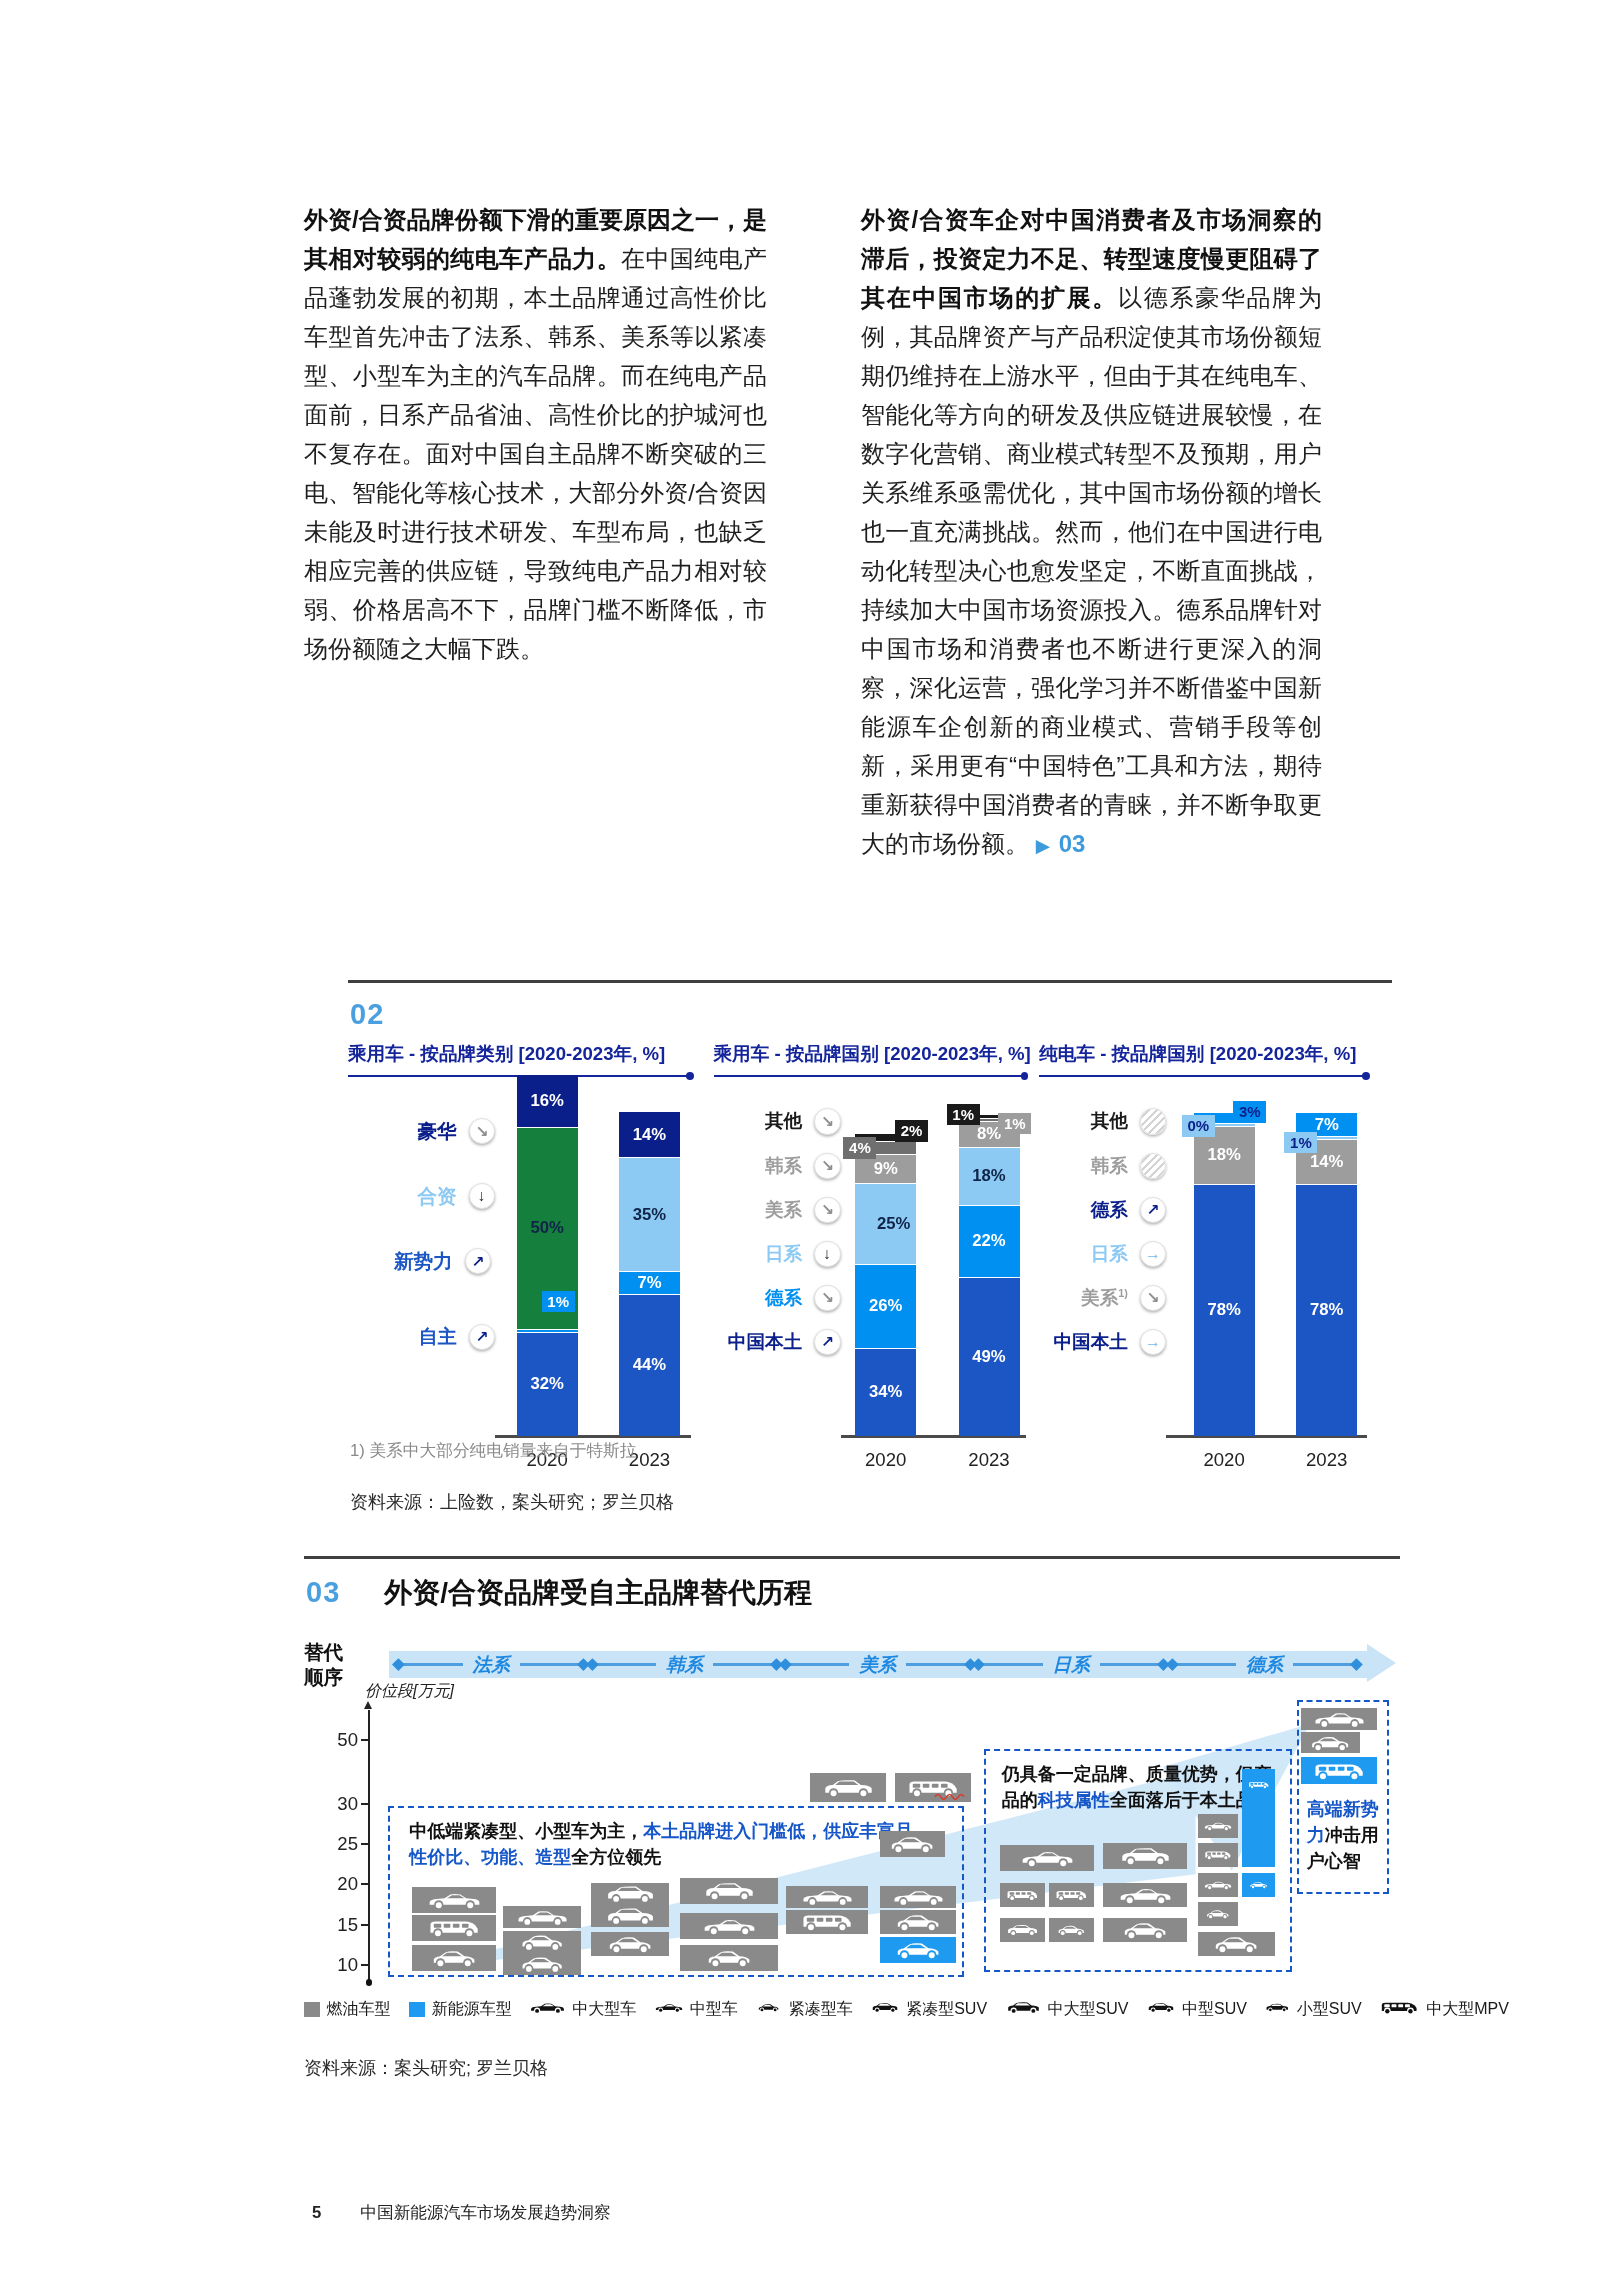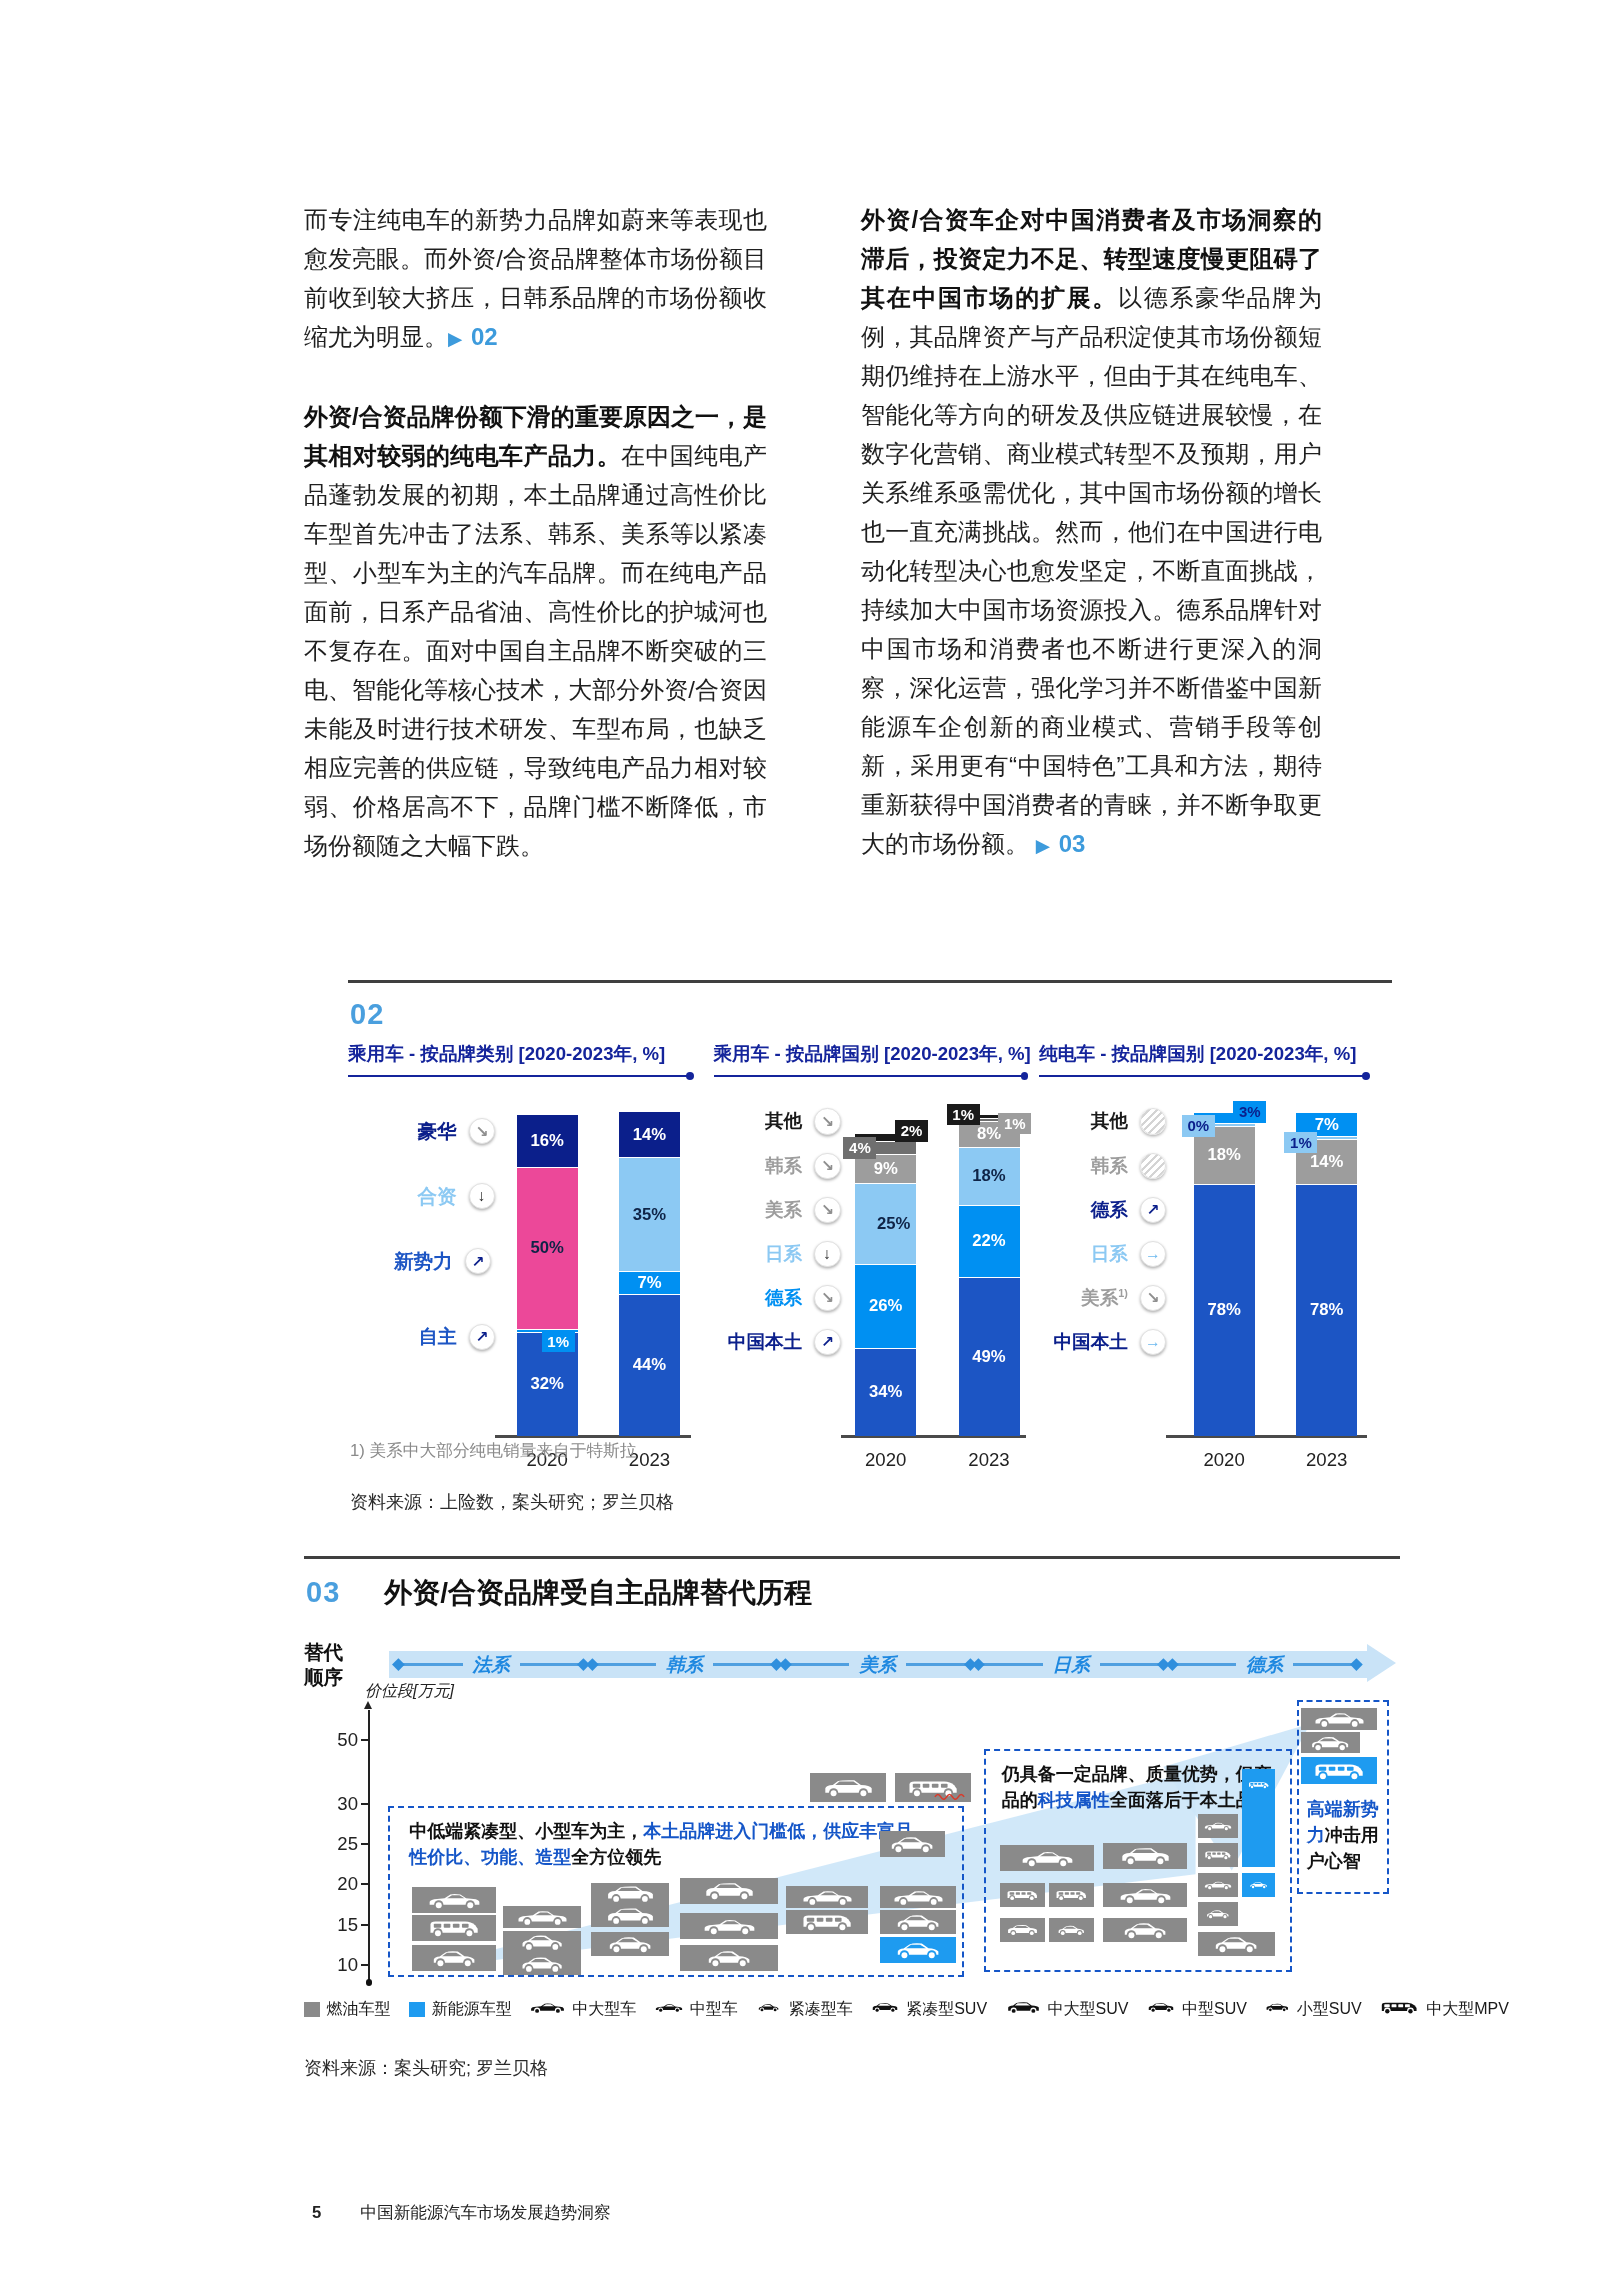--- a/index.html
+++ b/index.html
@@ -80,21 +80,20 @@
   
   .footer{position:absolute;left:312px;top:2201px;display:flex;align-items:baseline;font-size:16.7px;color:#222;}
   .footer .pn{font-weight:700;margin-right:39px;}
 </style>
 </head>
 <body>
 
 <div class="page">
 
   <div class="col col-left">
-    <p class="para"><span>而专注纯电车的新势力品牌如蔚来等表现也愈发亮眼。而外资/合资品牌整体市场份额目前收到较大挤压，日韩系品牌的市场份额收缩尤为明显。</span><span class="ref"><span class="tri">▶</span> <span>02</span></span></p>
     <p class="para"><span class="bold">外资/合资品牌份额下滑的重要原因之一，是其相对较弱的纯电车产品力。</span><span>在中国纯电产品蓬勃发展的初期，本土品牌通过高性价比车型首先冲击了法系、韩系、美系等以紧凑型、小型车为主的汽车品牌。而在纯电产品面前，日系产品省油、高性价比的护城河也不复存在。面对中国自主品牌不断突破的三电、智能化等核心技术，大部分外资/合资因未能及时进行技术研发、车型布局，也缺乏相应完善的供应链，导致纯电产品力相对较弱、价格居高不下，品牌门槛不断降低，市场份额随之大幅下跌。</span></p>
   </div>
   <div class="col col-right">
     <p class="para"><span class="bold">外资/合资车企对中国消费者及市场洞察的滞后，投资定力不足、转型速度慢更阻碍了其在中国市场的扩展。</span><span>以德系豪华品牌为例，其品牌资产与产品积淀使其市场份额短期仍维持在上游水平，但由于其在纯电车、智能化等方向的研发及供应链进展较慢，在数字化营销、商业模式转型不及预期，用户关系维系亟需优化，其中国市场份额的增长也一直充满挑战。然而，他们在中国进行电动化转型决心也愈发坚定，不断直面挑战，持续加大中国市场资源投入。德系品牌针对中国市场和消费者也不断进行更深入的洞察，深化运营，强化学习并不断借鉴中国新能源车企创新的商业模式、营销手段等创新，采用更有“中国特色”工具和方法，期待重新获得中国消费者的青睐，并不断争取更大的市场份额。</span><span class="ref"> <span class="tri">▶</span> <span>03</span></span></p>
   </div>
 
   <div class="sec02">
     <div class="rule"></div>
     <div class="sec-head">
       <span class="sec-num">02</span>
@@ -120,21 +119,21 @@
                 <span class="lab" style="color: rgb(28, 85, 196); font-size: 19px;">自主</span>
                 <span class="circ" style="color: rgb(11, 31, 139); margin-left: 11.8px;">↗</span>
               </div>
             </div>
             <div class="plot">
               <div class="axis"></div>
               <div class="bar" style="left: 21.6px;">
                 <div class="seg" style="height: 52px; background: rgb(11, 31, 139);">
                   <span style="color: rgb(255, 255, 255);">16%</span>
                 </div>
-                <div class="seg" style="height: 162px; background: #ec4899; border-top: 1.5px solid rgb(255, 255, 255);">
+                <div class="seg" style="height: 202px; background: #15803d; border-top: 1.5px solid rgb(255, 255, 255);">
                   <span style="color: rgb(15, 36, 71);">50%</span>
                 </div>
                 <div class="seg" style="height: 2.9px; background: rgb(0, 144, 242); border-top: 1.5px solid rgb(255, 255, 255);"></div>
                 <div class="seg" style="height: 104px; background: rgb(28, 85, 196); border-top: 1.5px solid rgb(255, 255, 255);">
                   <span style="color: rgb(255, 255, 255);">32%</span>
                 </div>
                 <div class="tag" style="background: rgb(0, 144, 242); color: rgb(255, 255, 255); top: 216px; right: 2.9px;">1%</div>
               </div>
               <div class="yearlab" style="left: 21.6px;">2020</div>
               <div class="bar" style="left: 124px;">

